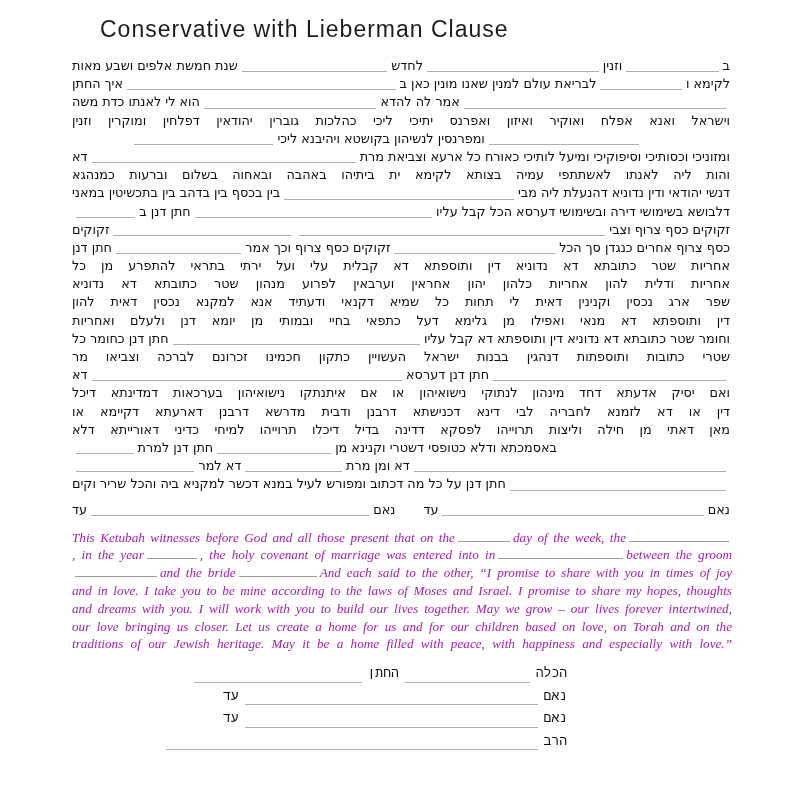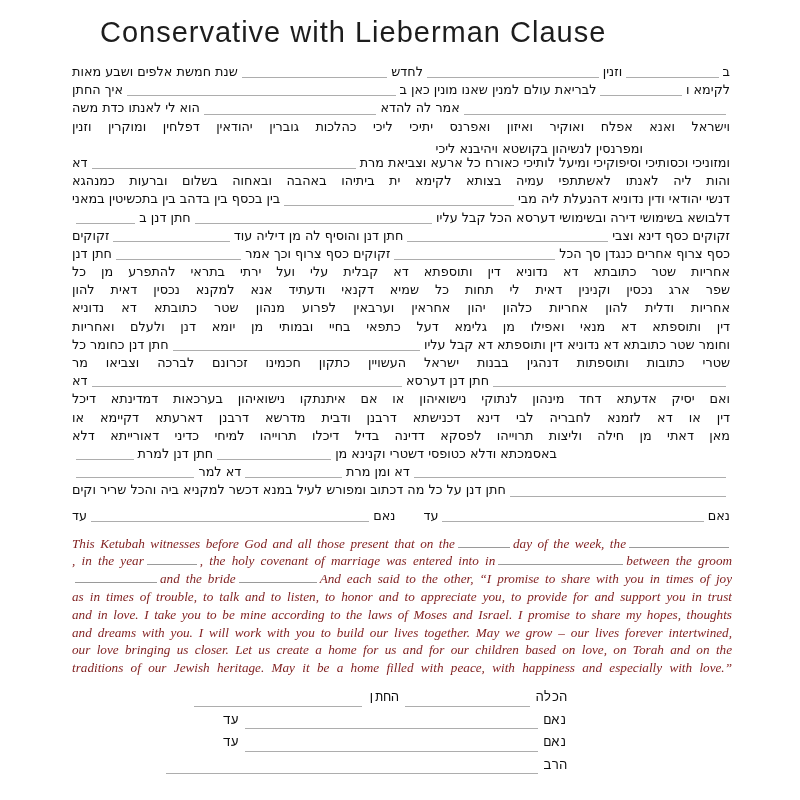--- a/index.html
+++ b/index.html
@@ -1,40 +1,40 @@
 <!DOCTYPE html>
 <html><head>
 <meta charset="utf-8">
 <style>
   html,body{margin:0;padding:0;background:#ffffff;}
   body{width:800px;height:800px;overflow:hidden;color:#141414;}
   .title{
     margin:16px 0 0 100px;
     font-family:"Liberation Sans",sans-serif;
-    font-size:29px;font-weight:400;letter-spacing:1px;color:#1d1d1d;
+    font-size:23px;font-weight:400;letter-spacing:1px;color:#1d1d1d;
     white-space:nowrap;
   }
   
   .heb{
     direction:rtl;
     margin:14px 0 0 72px;width:658px;
     font-family:"DejaVu Serif","DejaVu Sans",serif;
     font-size:12.8px;color:#0e0e0e;
   }
   .hl{display:flex;align-items:baseline;height:18.2px;line-height:18.2px;white-space:nowrap;}
   .hl .ht{flex:0 0 auto;}
   .hl .bl{border-bottom:1px solid #adadad;height:10px;align-self:flex-end;margin:0 4px 3px 4px;}
   .hl .gp{height:1px;}
   .hl.just{display:block;text-align:justify;text-align-last:justify;overflow:hidden;}
   .hl.wit{margin-top:7px;}
   
   .eng{
     margin:10px 0 0 72px;width:660px;
     font-family:"Liberation Serif",serif;font-style:italic;
-    font-size:13.2px;line-height:17.8px;color:#7f1d1d;
+    font-size:13.2px;line-height:17.8px;color:#a21caf;
   }
   .el{text-align:justify;text-align-last:justify;white-space:nowrap;overflow:hidden;}
   .el .ebl{display:inline-block;border-bottom:1px solid #9a9a9a;height:0.85em;margin:0 3px;}
   
   .sig{
     direction:rtl;
     margin:10px 0 0 153px;width:414px;
     font-family:"DejaVu Serif","DejaVu Sans",serif;
     font-size:13px;color:#0e0e0e;
   }
@@ -64,21 +64,21 @@
       <span class="bl" style="flex: 165 1 115px;"></span>
       <span class="ht">איך החתן</span>
     </div>
     <div class="hl">
       <span class="bl" style="flex: 250 1 175px;"></span>
       <span class="ht">אמר לה להדא</span>
       <span class="bl" style="flex: 165 1 115px;"></span>
       <span class="ht">הוא לי לאנתו כדת משה</span>
     </div>
     <div class="hl just">וישראל ואנא אפלח ואוקיר ואיזון ואפרנס יתיכי ליכי כהלכות גוברין יהודאין דפלחין ומוקרין וזנין</div>
-    <div class="hl" style="padding-right: 87px; padding-left: 58px; flex-direction: column;">
+    <div class="hl" style="padding-right: 87px; padding-left: 58px;">
       <span class="bl" style="flex: 140 1 98px;"></span>
       <span class="ht">ומפרנסין לנשיהון בקושטא ויהיבנא ליכי</span>
       <span class="bl" style="flex: 130 1 91px;"></span>
     </div>
     <div class="hl">
       <span class="ht">ומזוניכי וכסותיכי וסיפוקיכי ומיעל לותיכי כאורח כל ארעא וצביאת מרת</span>
       <span class="bl" style="flex: 140 1 98px;"></span>
       <span class="ht">דא</span>
     </div>
     <div class="hl just">והות ליה לאנתו לאשתתפי עמיה בצותא לקימא ית ביתיהו באהבה ובאחוה בשלום וברעות כמנהגא</div>
@@ -87,36 +87,35 @@
       <span class="bl" style="flex: 42 1 29px;"></span>
       <span class="ht">בין בכסף בין בדהב בין בתכשיטין במאני</span>
     </div>
     <div class="hl">
       <span class="ht">דלבושא בשימושי דירה ובשימושי דערסא הכל קבל עליו</span>
       <span class="bl" style="flex: 120 1 84px;"></span>
       <span class="ht">חתן דנן ב</span>
       <span class="bl" style="flex: 30 1 21px;"></span>
     </div>
     <div class="hl">
-      <span class="ht">זקוקים כסף דינא וצבי</span>
+      <span class="ht">זקוקים כסף צרוף וצבי</span>
       <span class="bl" style="flex: 155 1 109px;"></span>
-      <span class="ht">חתן דנן והוסיף לה מן דיליה עוד</span>
       <span class="bl" style="flex: 90 1 63px;"></span>
       <span class="ht">זקוקים</span>
     </div>
     <div class="hl">
       <span class="ht">כסף צרוף אחרים כנגדן סך הכל</span>
       <span class="bl" style="flex: 115 1 81px;"></span>
       <span class="ht">זקוקים כסף צרוף וכך אמר</span>
       <span class="bl" style="flex: 90 1 63px;"></span>
       <span class="ht">חתן דנן</span>
     </div>
     <div class="hl just">אחריות שטר כתובתא דא נדוניא דין ותוספתא דא קבלית עלי ועל ירתי בתראי להתפרע מן כל</div>
+    <div class="hl just">אחריות ודלית להון אחריות כלהון יהון אחראין וערבאין לפרוע מנהון שטר כתובתא דא נדוניא</div>
     <div class="hl just">שפר ארג נכסין וקנינין דאית לי תחות כל שמיא דקנאי ודעתיד אנא למקנא נכסין דאית להון</div>
-    <div class="hl just">אחריות ודלית להון אחריות כלהון יהון אחראין וערבאין לפרוע מנהון שטר כתובתא דא נדוניא</div>
     <div class="hl just">דין ותוספתא דא מנאי ואפילו מן גלימא דעל כתפאי בחיי ובמותי מן יומא דנן ולעלם ואחריות</div>
     <div class="hl">
       <span class="ht">וחומר שטר כתובתא דא נדוניא דין ותוספתא דא קבל עליו</span>
       <span class="bl" style="flex: 120 1 84px;"></span>
       <span class="ht">חתן דנן כחומר כל</span>
     </div>
     <div class="hl just">שטרי כתובות ותוספתות דנהגין בבנות ישראל העשויין כתקון חכמינו זכרונם לברכה וצביאו מר</div>
     <div class="hl">
       <span class="bl" style="flex: 150 1 105px;"></span>
       <span class="ht">חתן דנן דערסא</span>
@@ -151,21 +150,20 @@
       <span class="ht">נאם</span>
       <span class="bl" style="flex: 255 1 179px;"></span>
       <span class="ht">עד</span>
     </div>
   </div>
 
 <div class="eng">
     <div class="el"><span class="ht">This Ketubah witnesses before God and all those present that on the</span><span class="ebl" style="width: 52px;"></span><span class="ht">day of the week, the</span><span class="ebl" style="width: 100px;"></span></div>
     <div class="el"><span class="ht">, in the year</span><span class="ebl" style="width: 50px;"></span><span class="ht">, the holy covenant of marriage was entered into in</span><span class="ebl" style="width: 125px;"></span><span class="ht">between the groom</span></div>
     <div class="el"><span class="ebl" style="width: 82px;"></span><span class="ht">and the bride</span><span class="ebl" style="width: 78px;"></span><span class="ht">And each said to the other, “I promise to share with you in times of joy</span></div>
-    <div class="el just">as in times of trouble, to talk and to listen, to honor and to appreciate you, to provide for and support you in trust</div>
     <div class="el just">and in love. I take you to be mine according to the laws of Moses and Israel. I promise to share my hopes, thoughts</div>
     <div class="el just">and dreams with you. I will work with you to build our lives together. May we grow – our lives forever intertwined,</div>
     <div class="el just">our love bringing us closer. Let us create a home for us and for our children based on love, on Torah and on the</div>
     <div class="el just">traditions of our Jewish heritage. May it be a home filled with peace, with happiness and especially with love.”</div>
   </div>
 
 <div class="sig">
     <div class="sr">
       <span class="ht">הכלה</span>
       <span class="bl" style="flex: 0 0 125px;"></span>

